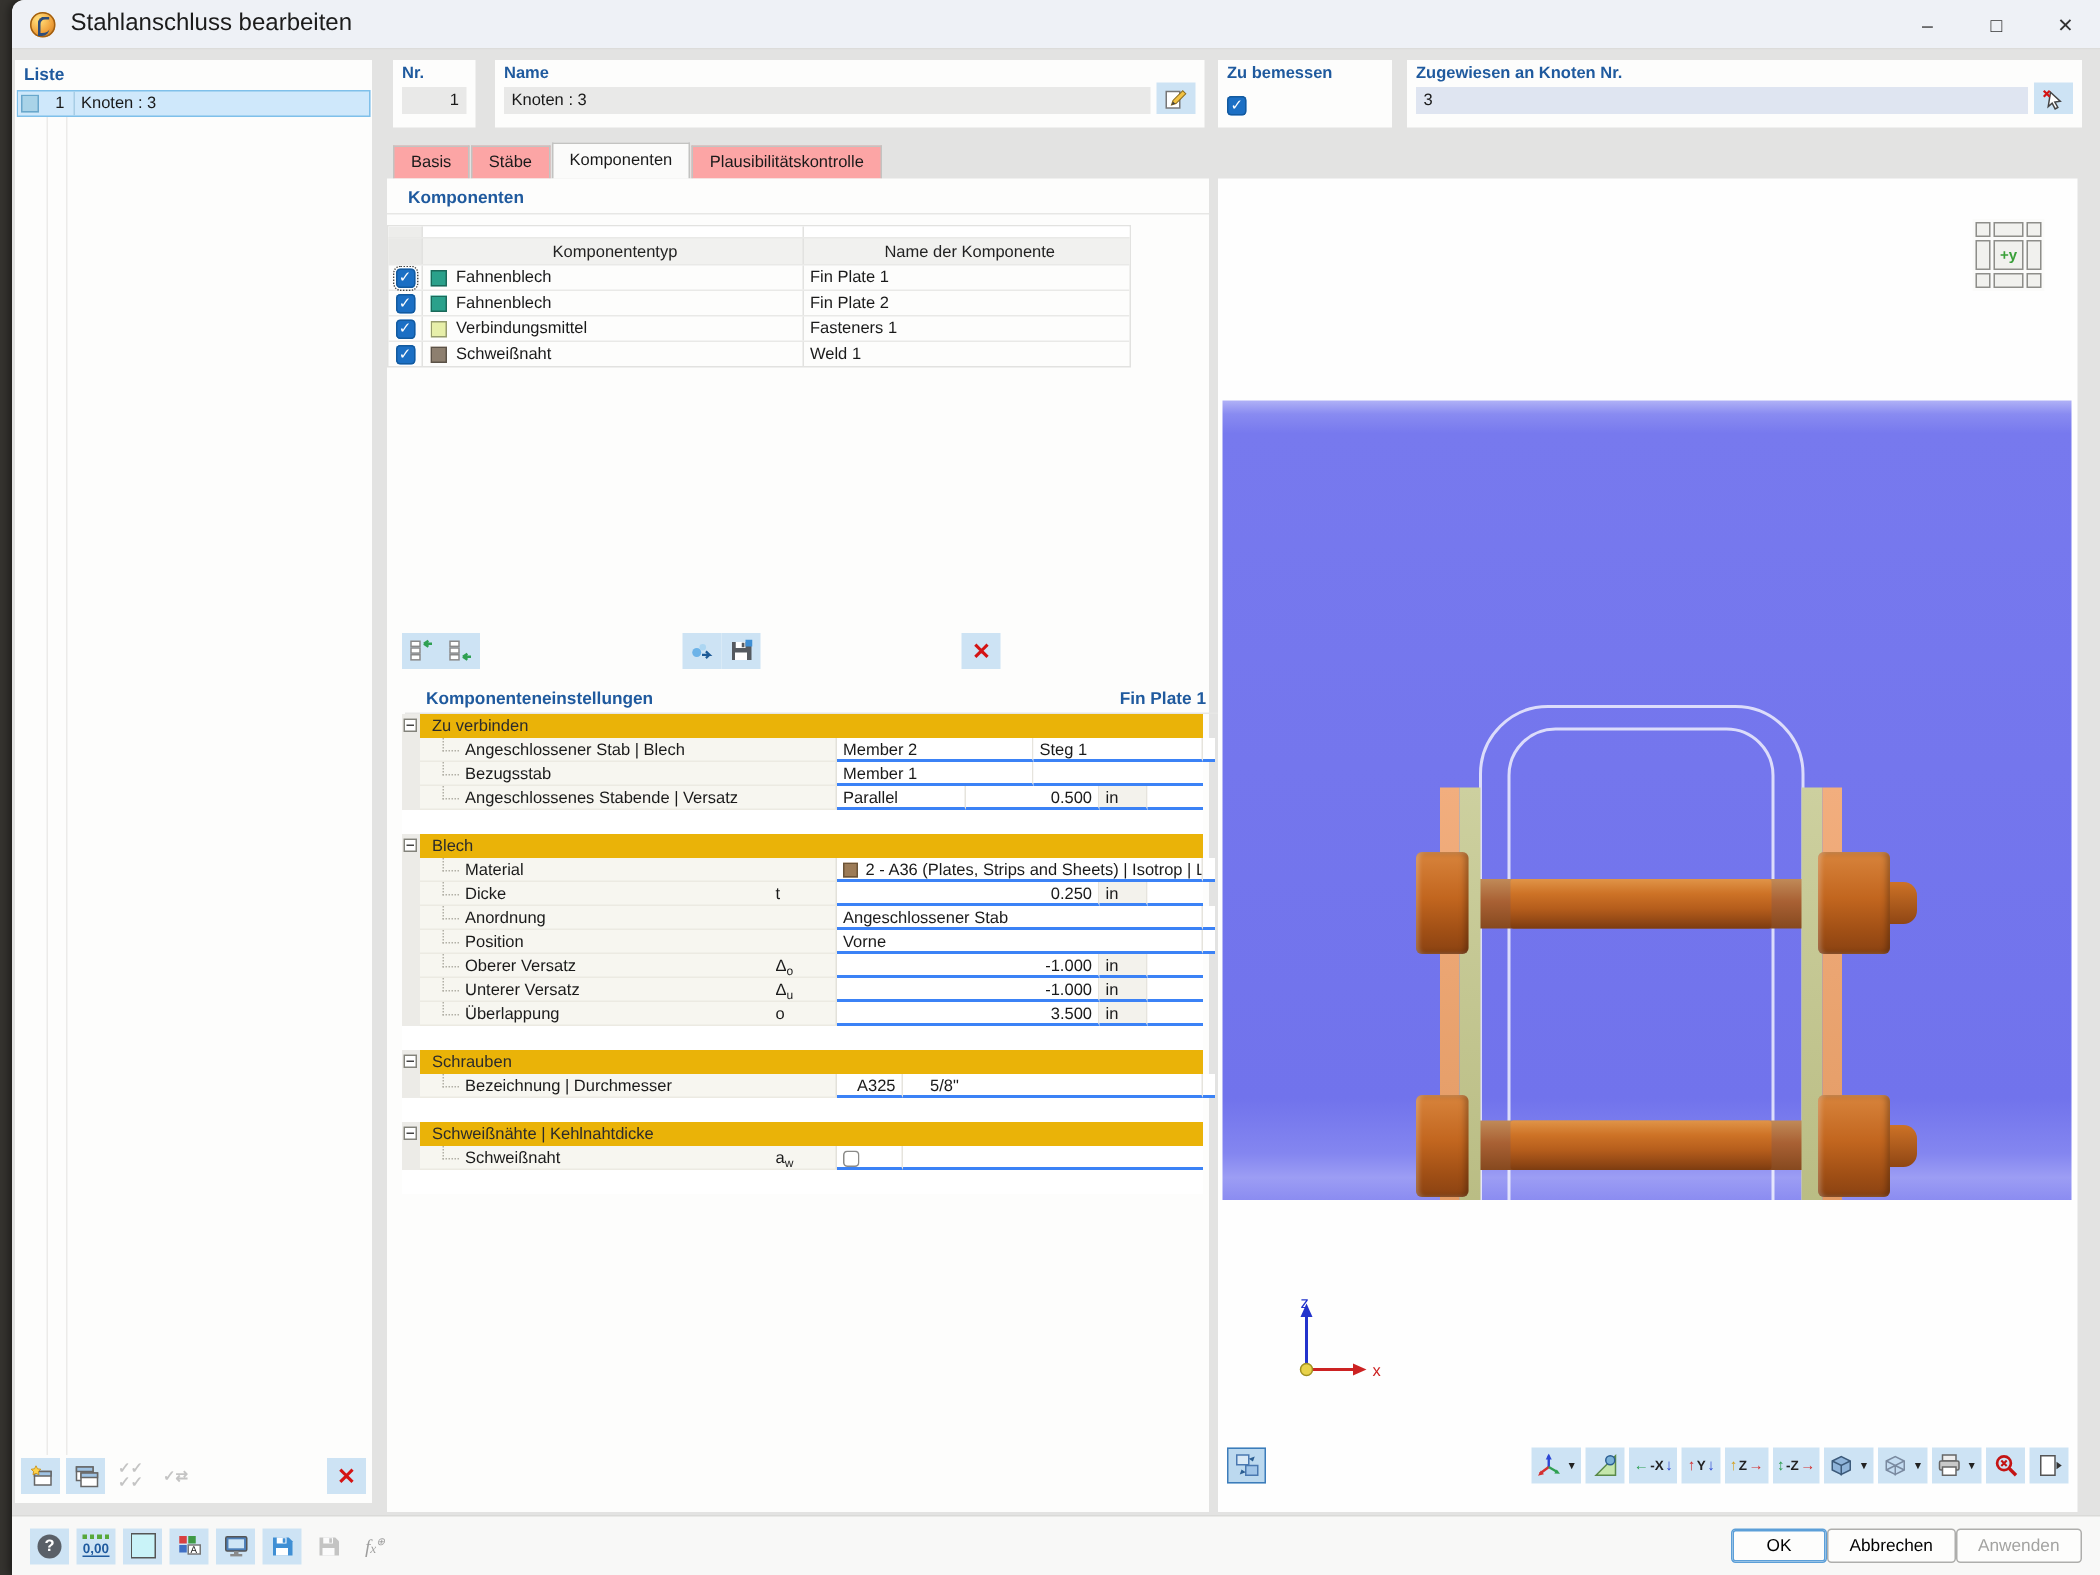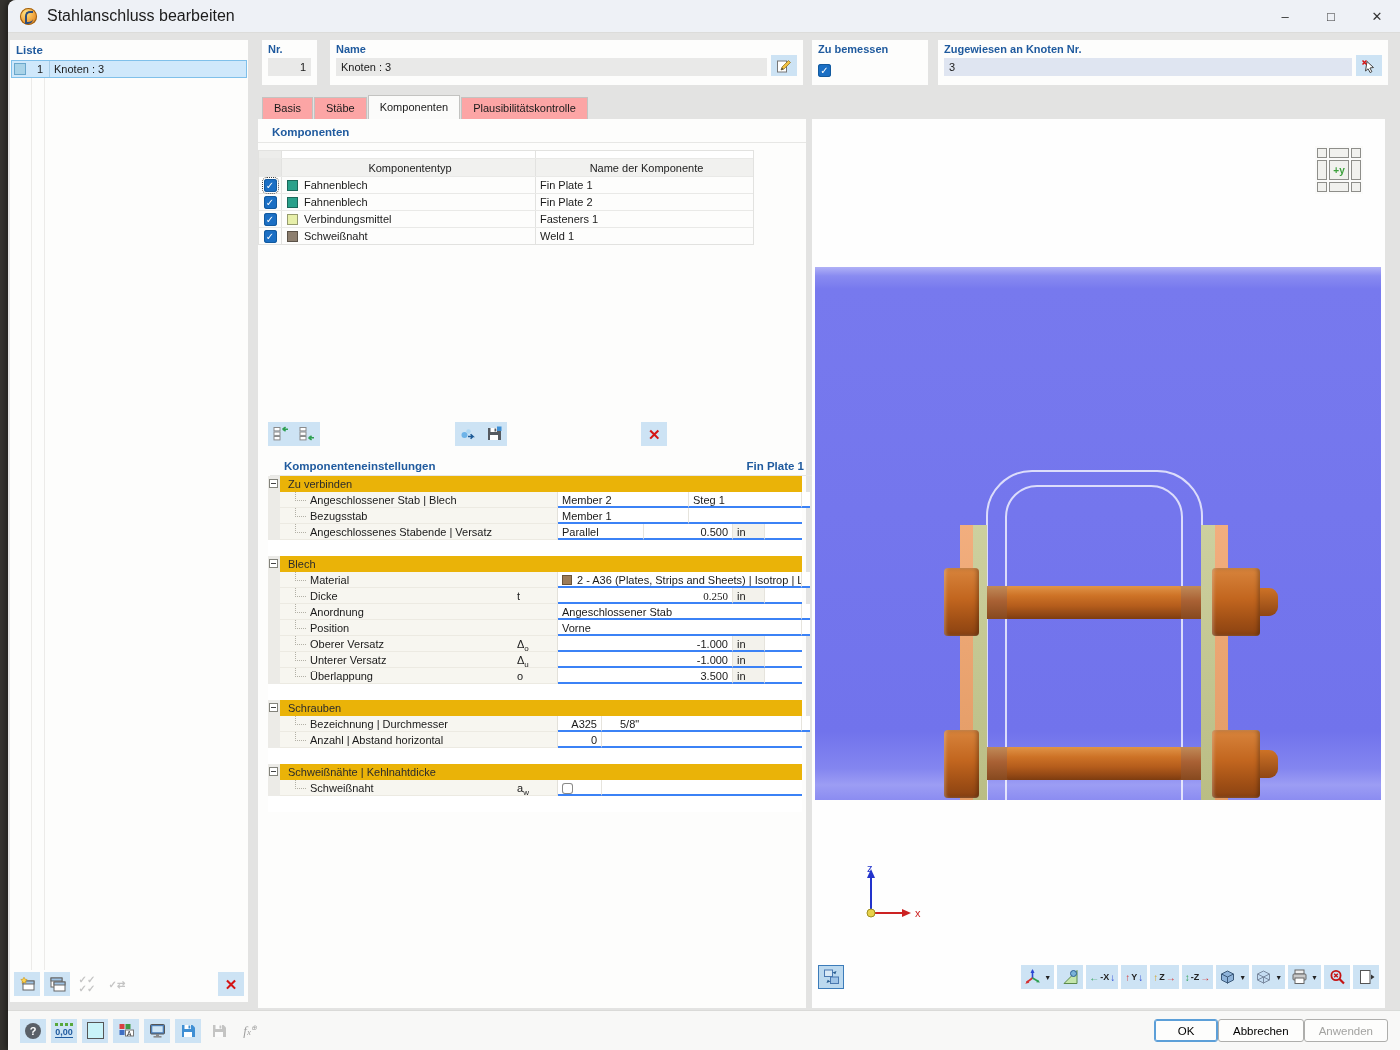--- a/index.html
+++ b/index.html
@@ -344,21 +344,21 @@
           <div class="gut"></div>
           <div class="lbl">Material</div>
           <div class="sym"></div>
           <div class="vc " style="flex:0 0 244px;"><span class="msw" style="background:#9c7b57"></span>2 - A36 (Plates, Strips and Sheets) | Isotrop | L...</div>
           <div class="vc fill"></div>
         </div>
         <div class="srow">
           <div class="gut"></div>
           <div class="lbl">Dicke</div>
           <div class="sym">t</div>
-          <div class="vc num" style="flex:0 0 175px;font-family:Liberation Serif, serif;">0.250</div>
+          <div class="vc num" style="flex:0 0 175px;">0.250</div>
           <div class="vc unit">in</div>
           <div class="vc fill"></div>
         </div>
         <div class="srow">
           <div class="gut"></div>
           <div class="lbl">Anordnung</div>
           <div class="sym"></div>
           <div class="vc " style="flex:0 0 244px;">Angeschlossener Stab</div>
           <div class="vc fill"></div>
         </div>
@@ -399,27 +399,20 @@
             <span class="expander"></span>
           </div>
           <div class="sectitle">Schrauben</div>
         </div>
         <div class="srow">
           <div class="gut"></div>
           <div class="lbl">Bezeichnung | Durchmesser</div>
           <div class="sym"></div>
           <div class="vc num" style="flex:0 0 44px;">A325</div>
           <div class="vc " style="flex:0 0 200px;padding-left:18px;">5/8"</div>
-          <div class="vc fill"></div>
-        </div>
-        <div class="srow">
-          <div class="gut"></div>
-          <div class="lbl">Anzahl | Abstand horizontal</div>
-          <div class="sym"></div>
-          <div class="vc num" style="flex:0 0 44px;">0</div>
           <div class="vc fill"></div>
         </div>
         <div class="srow gap"></div>
         <div class="srow sec">
           <div class="gut">
             <span class="expander"></span>
           </div>
           <div class="sectitle">Schweißnähte | Kehlnahtdicke</div>
         </div>
         <div class="srow">

